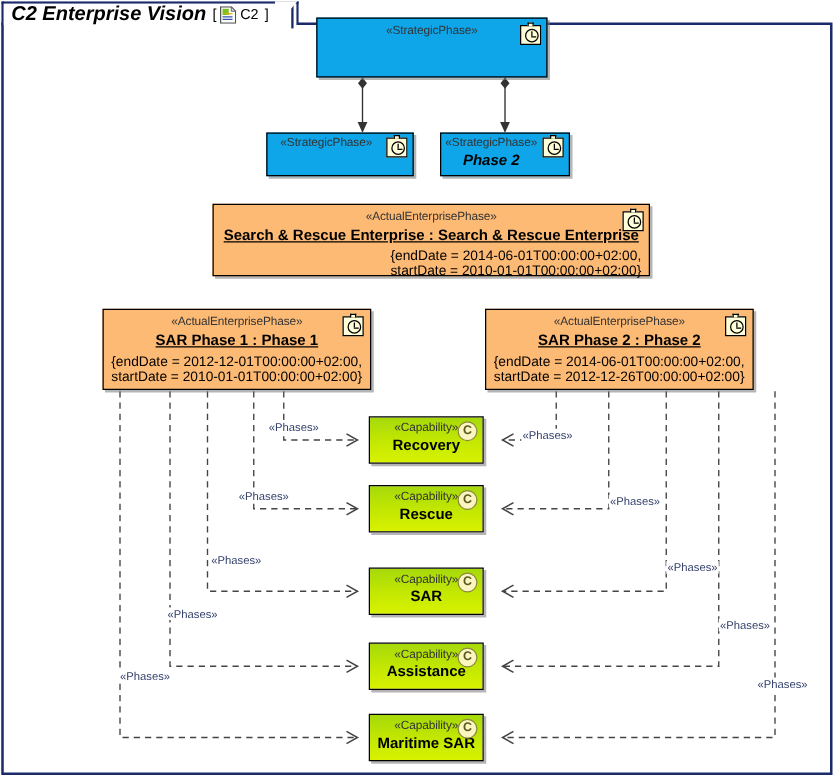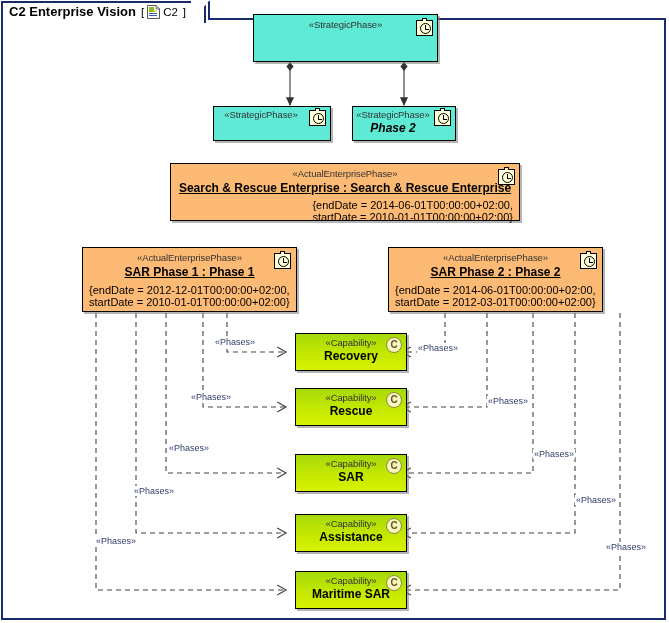--- a/index.html
+++ b/index.html
@@ -38,35 +38,35 @@
     border-left:18px solid #ffffff;
     border-bottom:21px solid transparent;
   }
   .frame-tab .notch{
     position:absolute;right:2px;top:-1px;width:20px;height:21px;
     background:#ffffff;
     clip-path:polygon(0 100%,100% 100%,100% 0);
     border-right:2px solid #1b2a6b;
   }
   .tab-title{
-    font-size:13px;font-weight:bold;color:#000;white-space:nowrap;
+    font-size:16px;font-weight:bold;color:#000;white-space:nowrap;font-style:italic;
   }
   .tab-bracket{font-size:11.5px;color:#000;margin-left:5px;}
   .tab-shortname{font-size:11.5px;color:#000;}
   .doc-icon{
     position:relative;display:inline-block;
     width:13px;height:14px;margin:0 3px;
     vertical-align:-3px;
   }
 
   
   .node{
     position:absolute;box-sizing:border-box;
     border:1px solid #000;
-    background:#5eead4;
+    background:#0ea5e9;
     box-shadow:2px 2px 0 rgba(120,120,120,.55);
     text-align:center;
   }
   .node.pale{background:#fdba74;}
   .stereo{
     font-size:9.5px;color:#333;letter-spacing:-.1px;
     line-height:12px;white-space:nowrap;
   }
   .nodename{
     font-size:12px;font-weight:bold;color:#000;line-height:15px;white-space:nowrap;
@@ -95,21 +95,21 @@
     position:absolute;left:8px;top:7.5px;width:4px;height:1.3px;background:#000;
   }
   .clock-icon .stem{
     position:absolute;left:5px;top:-3px;width:5px;height:3px;border:1px solid #000;
     border-bottom:none;box-sizing:border-box;background:#ffffd9;
   }
 
   
   .cap{
     position:absolute;box-sizing:border-box;
-    width:112px;height:38px;
+    width:92px;height:38px;
     border:1px solid #000;
     background:linear-gradient(to bottom,#a6d90b 0%,#c4e800 55%,#d8f200 100%);
     box-shadow:2px 2px 0 rgba(120,120,120,.55);
     text-align:center;
   }
   .cap .stereo{padding-top:3px;}
   .cap .nodename{font-size:12px;}
   .cap-icon{
     position:absolute;right:4px;top:3px;width:16px;height:16px;
     border:1.3px solid #8a8a3a;border-radius:50%;
@@ -238,21 +238,21 @@
         <div class="face"></div>
         <div class="hand-v"></div>
         <div class="hand-h"></div>
     </div>
   </div>
 
   <div class="node pale" style="left:388px;top:247px;width:215px;height:65px;">
     <div class="stereo" style="padding-top:4px;">«ActualEnterprisePhase»</div>
     <div class="nodename under" style="padding-top:1px;">SAR Phase 2 : Phase 2</div>
     <div class="props leftal" style="padding-top:4px;">{endDate = 2014-06-01T00:00:00+02:00,</div>
-    <div class="props leftal">startDate = 2012-03-01T00:00:00+02:00}</div>
+    <div class="props leftal">startDate = 2012-12-26T00:00:00+02:00}</div>
     <div class="clock-icon" style="right:5px;top:5px;">
       <div class="stem"></div>
         <div class="face"></div>
         <div class="hand-v"></div>
         <div class="hand-h"></div>
     </div>
   </div>
 
   <div class="cap" style="left:295px;top:333px;">
     <div class="stereo">«Capability»</div>

